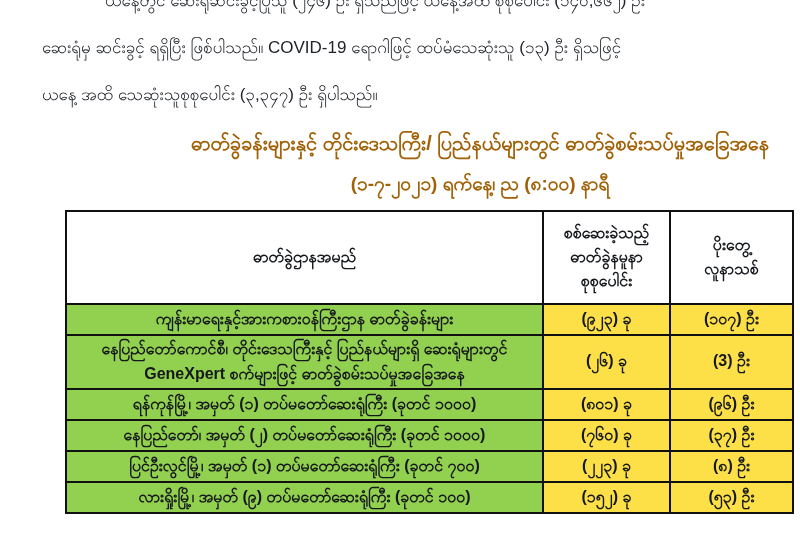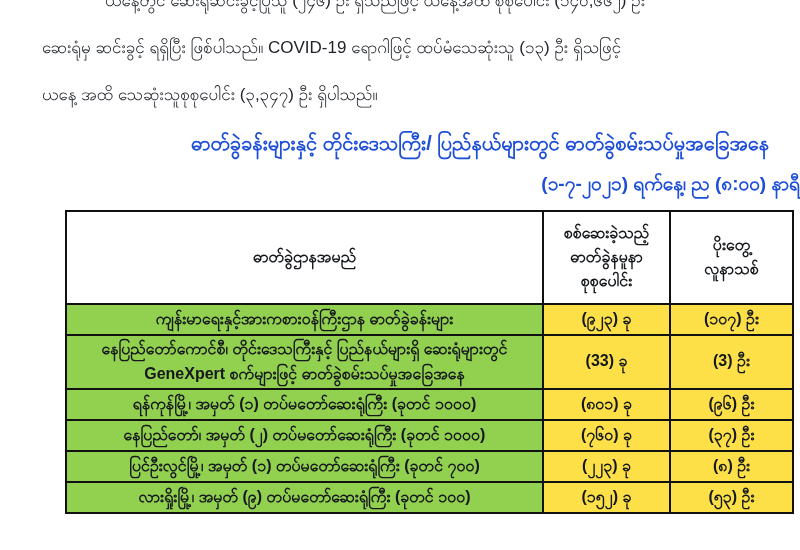--- a/index.html
+++ b/index.html
@@ -32,24 +32,24 @@
     overflow: hidden;
   }
   .intro-line.indent { padding-left: 63px; }
   
   .title-block {
     position: absolute;
     left: 160px; top: 120px;
     width: 640px;
     text-align: center;
     font-weight: bold;
-    color: #1d4ed8;
+    color: #a16207;
   }
   .title-line1 { font-size: 20px; line-height: 46px; }
-  .title-line2 { font-size: 19px; line-height: 36px; text-align: right; }
+  .title-line2 { font-size: 19px; line-height: 36px; }
   
   .lab-table {
     position: absolute;
     left: 65px; top: 210px;
     width: 727px;
     border-collapse: collapse;
     table-layout: fixed;
     font-size: 16px;
     color: #15181c;
   }
@@ -113,21 +113,21 @@
       <th>ပိုးတွေ့
 လူနာသစ်</th>
     </tr>
     <tr class="r-std">
       <td class="name-cell">ကျန်းမာရေးနှင့်အားကစားဝန်ကြီးဌာန ဓာတ်ခွဲခန်းများ</td>
       <td class="value-cell">(၉၂၃) ခု</td>
       <td class="value-cell">(၁၀၇) ဦး</td>
     </tr>
     <tr class="r-tall">
       <td class="name-cell">နေပြည်တော်ကောင်စီ၊ တိုင်းဒေသကြီးနှင့် ပြည်နယ်များရှိ ဆေးရုံများတွင် GeneXpert စက်များဖြင့် ဓာတ်ခွဲစမ်းသပ်မှုအခြေအနေ</td>
-      <td class="value-cell">(33) ခု</td>
+      <td class="value-cell">(၂၆) ခု</td>
       <td class="value-cell">(3) ဦး</td>
     </tr>
     <tr class="r-std">
       <td class="name-cell">ရန်ကုန်မြို့၊ အမှတ် (၁) တပ်မတော်ဆေးရုံကြီး (ခုတင် ၁၀၀၀)</td>
       <td class="value-cell">(၈၀၁) ခု</td>
       <td class="value-cell">(၉၆) ဦး</td>
     </tr>
     <tr class="r-std">
       <td class="name-cell">နေပြည်တော်၊ အမှတ် (၂) တပ်မတော်ဆေးရုံကြီး (ခုတင် ၁၀၀၀)</td>
       <td class="value-cell">(၇၆၀) ခု</td>

